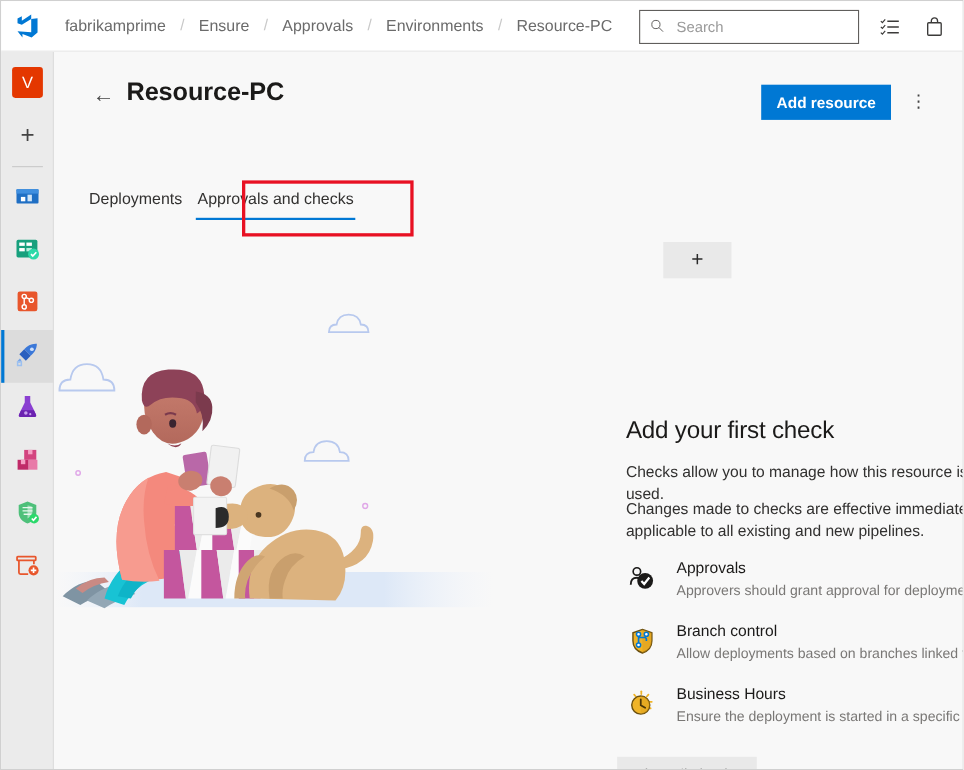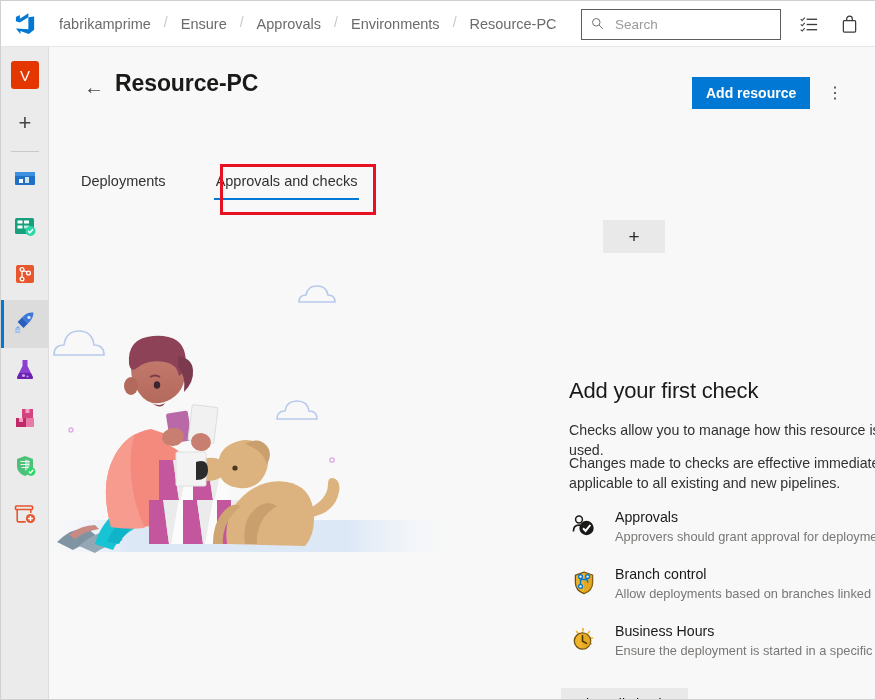--- a/index.html
+++ b/index.html
@@ -134,21 +134,21 @@
     position: absolute; left: 772px; top: 32px;
     width: 28px; height: 28px;
     display: flex; align-items: center; justify-content: center;
     cursor: pointer; font-size: 16px; color: #444;
     letter-spacing: 0; line-height: 1;
   }
 
   
   #tabs {
     position: absolute; left: 30px; top: 120px;
-    display: flex; align-items: flex-start; gap: 36px;
+    display: flex; align-items: flex-start;
   }
   .tab {
     position: relative;
     font-size: 14.5px; color: #323130;
     padding: 6px 2px 11px 2px;
     cursor: pointer;
     white-space: nowrap;
   }
   .tab + .tab { margin-left: 10px; }
   .tab.active::after {

